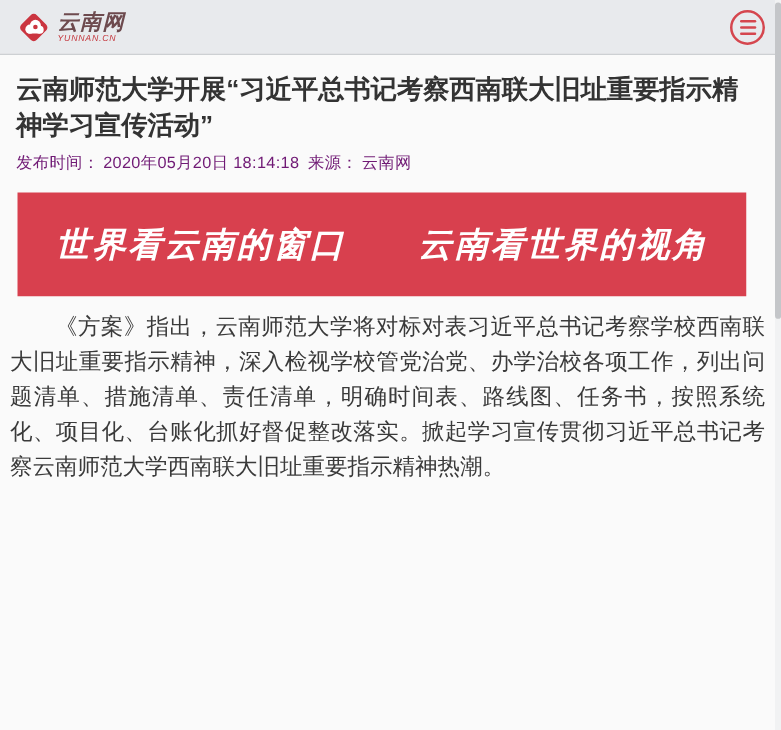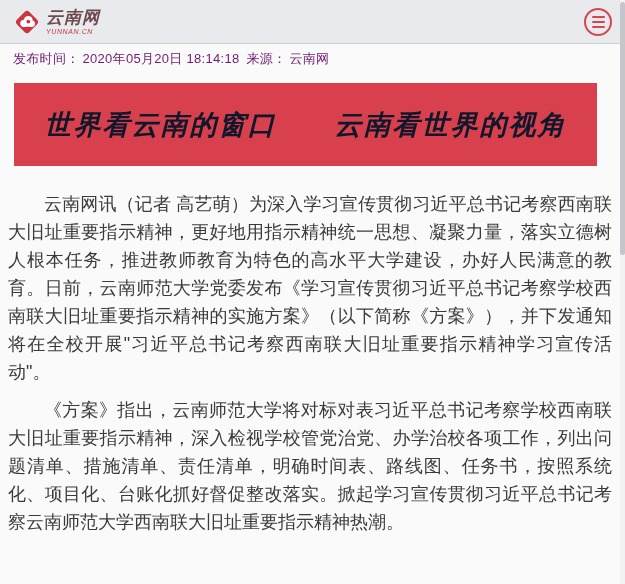--- a/index.html
+++ b/index.html
@@ -29,21 +29,21 @@
   .article-title{
     margin:13px 14px 0 13px;font-size:21px;line-height:29px;font-weight:bold;color:#333;
   }
   .article-meta{
     margin:6px 14px 0 13px;font-size:13px;color:#701a75;letter-spacing:.3px;
   }
   .article-meta span{margin-right:3px;}
   .banner{
     margin:15px 28px 0 14px;height:83px;background:#d8404e;
     display:flex;align-items:center;justify-content:center;
-    color:#0f172a;font-size:27px;font-weight:bold;font-style:italic;letter-spacing:2px;
+    color:#ffffff;font-size:27px;font-weight:bold;font-style:italic;letter-spacing:2px;
     font-family:"DejaVu Serif","Liberation Serif",serif;
     white-space:nowrap;overflow:hidden;
   }
   .article-body p{
     margin:0;padding:0 13px 0 8px;
     font-size:18px;line-height:28px;color:#3a3a3a;
     text-align:justify;text-indent:2em;
   }
   .article-body p.first{margin-top:24px;}
   .article-body p.second{margin-top:10px;}
@@ -76,31 +76,31 @@
   <button class="menu-btn" aria-label="menu">
     <span style="display:flex;flex-direction:column;gap:3px;">
       <i></i>
         <i></i>
         <i></i>
     </span>
   </button>
 </header>
 
 <main>
+  <h1 class="article-title">云南师范大学开展“习近平总书记考察西南联大旧址重要指示精神学习宣传活动”</h1>
 
   <div class="article-meta">
     <span>发布时间：</span><span>2020年05月20日 18:14:18</span>
     <span>来源：</span><span>云南网</span>
   </div>
 
   <div class="banner">
     <span>世界看云南的窗口　　云南看世界的视角</span>
   </div>
 
   <div class="article-body">
-    <p class="first">云南网讯（记者 高艺萌）为深入学习宣传贯彻习近平总书记考察西南联大旧址重要指示精神，更好地用指示精神统一思想、凝聚力量，落实立德树人根本任务，推进教师教育为特色的高水平大学建设，办好人民满意的教育。日前，云南师范大学党委发布《学习宣传贯彻习近平总书记考察学校西南联大旧址重要指示精神的实施方案》（以下简称《方案》），并下发通知将在全校开展"习近平总书记考察西南联大旧址重要指示精神学习宣传活动"。</p>
     <p class="second">《方案》指出，云南师范大学将对标对表习近平总书记考察学校西南联大旧址重要指示精神，深入检视学校管党治党、办学治校各项工作，列出问题清单、措施清单、责任清单，明确时间表、路线图、任务书，按照系统化、项目化、台账化抓好督促整改落实。掀起学习宣传贯彻习近平总书记考察云南师范大学西南联大旧址重要指示精神热潮。</p>
   </div>
 </main>
 
 <div class="scrollbar-track">
   <div class="scrollbar-thumb"></div>
 </div>
 
 </body></html>

